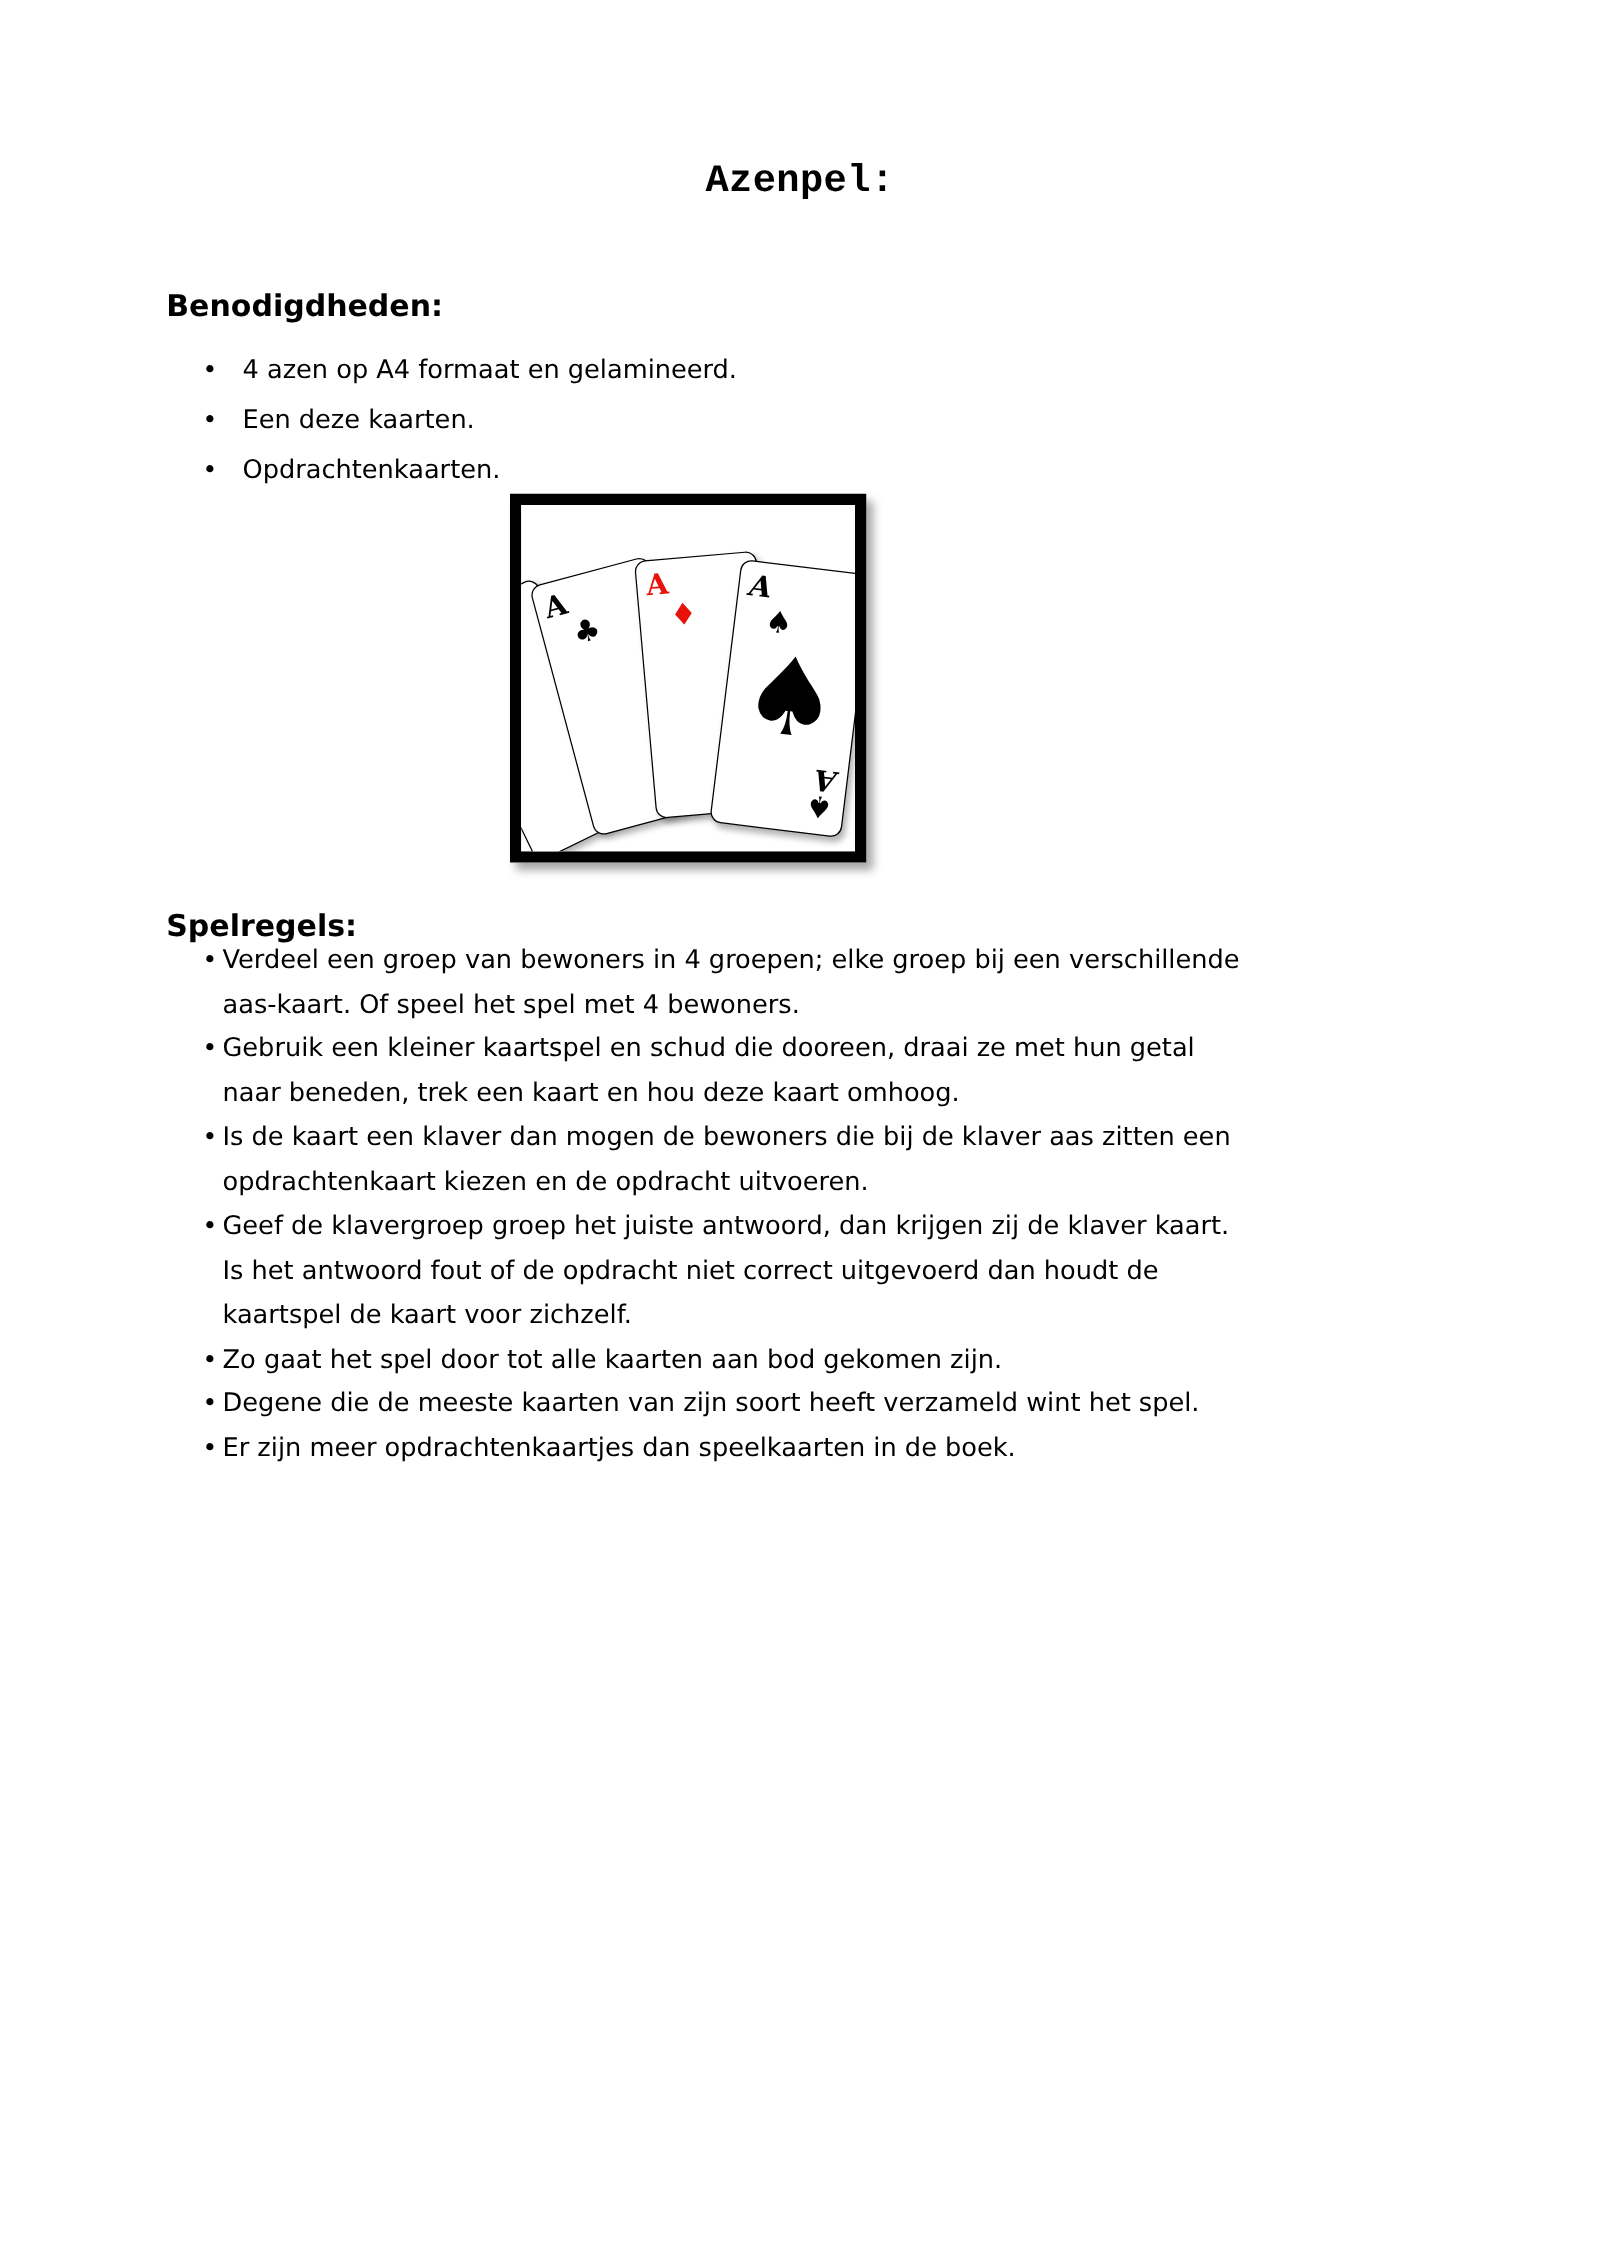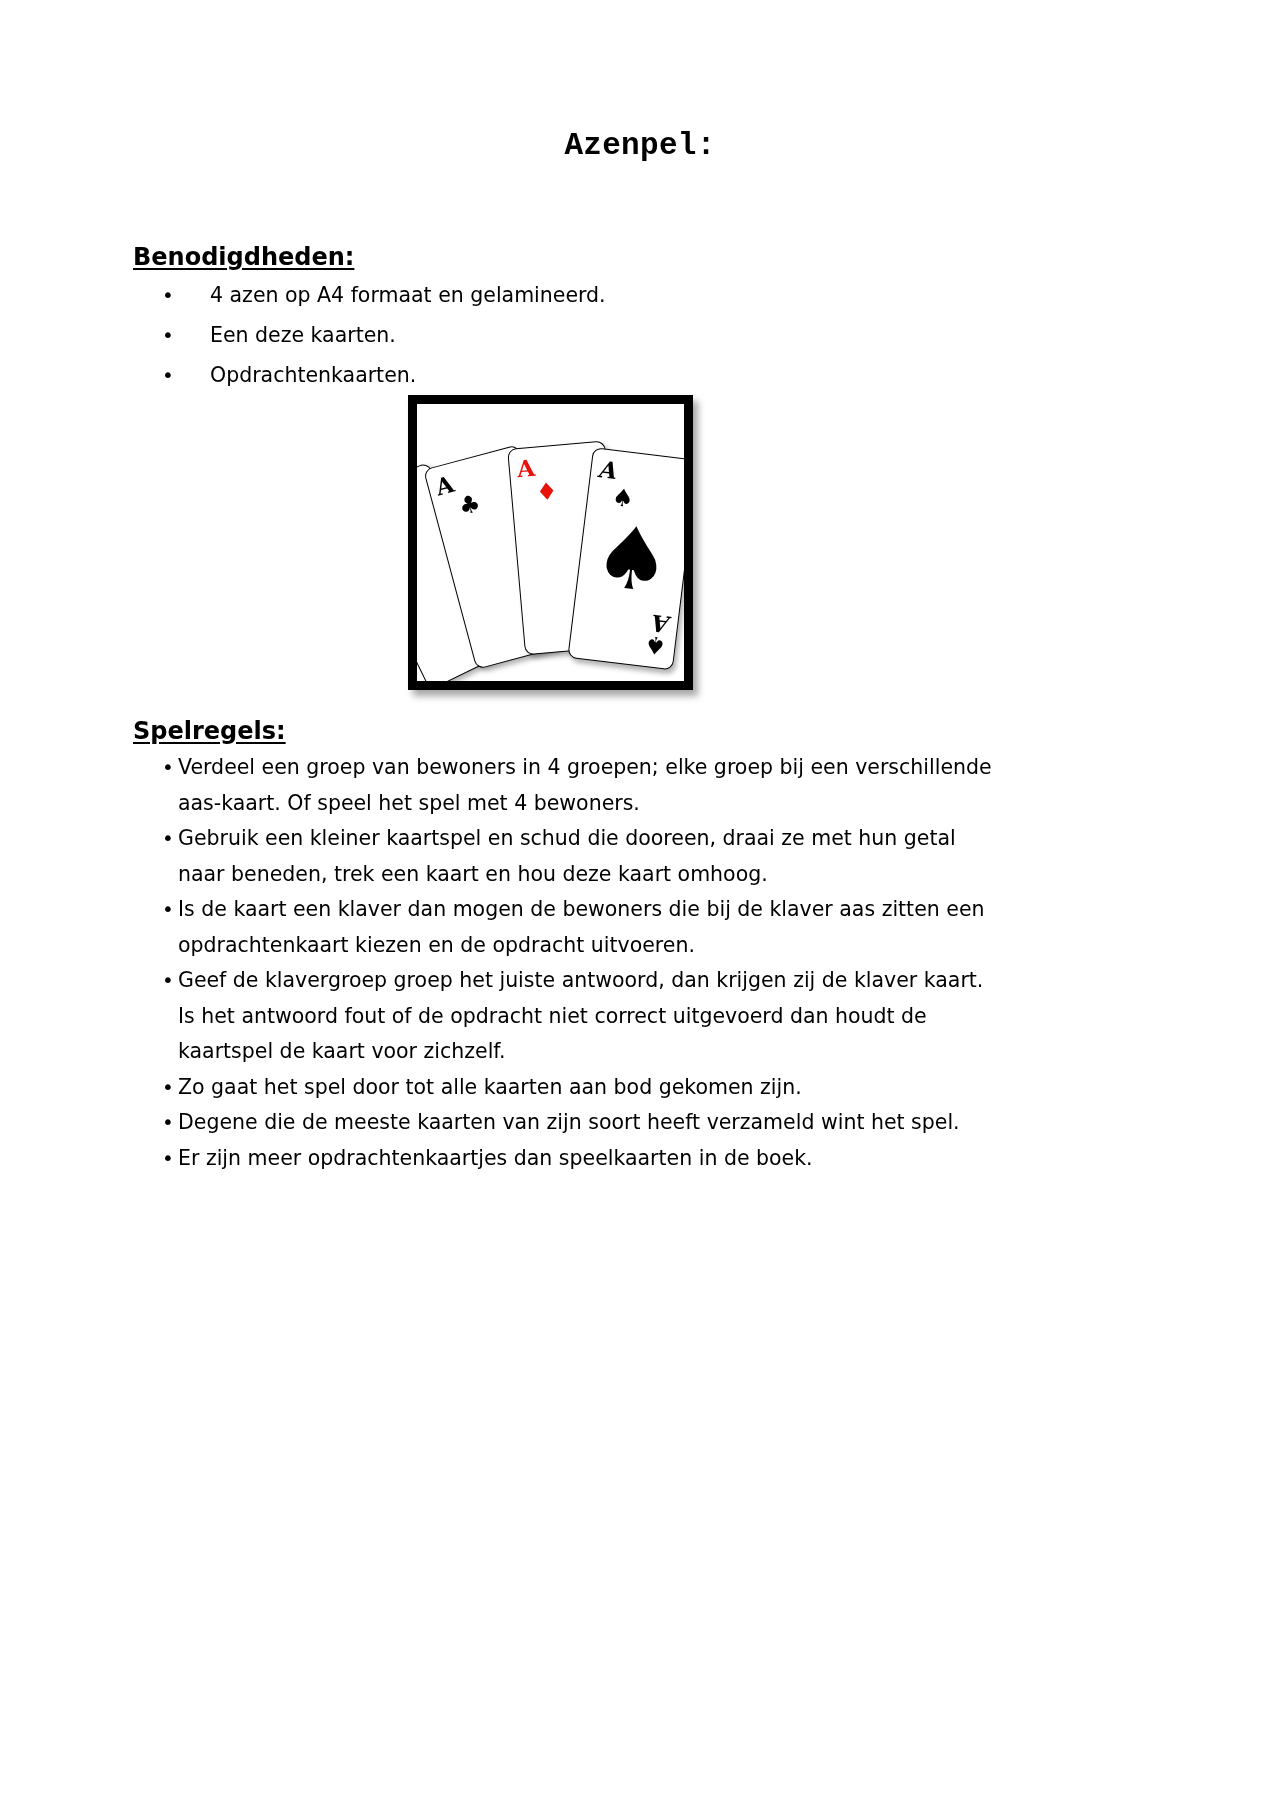--- a/index.html
+++ b/index.html
@@ -36,28 +36,26 @@
     font-weight: bold;
     letter-spacing: 0.3px;
     font-family: Liberation Mono, monospace;
   }
 
   
   .section-heading {
     position: absolute;
     font-size: 24px;
     font-weight: bold;
-    text-decoration: underline;
     text-underline-offset: 3px;
     font-family: "DejaVu Sans", sans-serif;
     white-space: nowrap;
-    margin-top: 12px;
   }
   #heading-benodigdheden { top: 231px; left: 133px; }
-  #heading-spelregels   { top: 705px; left: 133px; }
+  #heading-spelregels   { top: 727px; left: 133px; }
 
   
   .bullet-list {
     position: absolute;
     list-style: none;
     margin: 0;
     padding: 0;
   }
   .bullet-item {
     position: relative;
@@ -70,21 +68,21 @@
     position: absolute;
     left: 0;
     top: 0;
     width: 32px;
     text-align: left;
     font-size: 20px;
     line-height: inherit;
   }
   .bullet-item .bullet-text {
     display: block;
-    margin-left: 48px;
+    margin-left: 32px;
   }
 
   
   #list-benodigdheden {
     top: 275px;
     left: 162px;
     width: 820px;
   }
   #list-benodigdheden .bullet-item {
     line-height: 40px;

